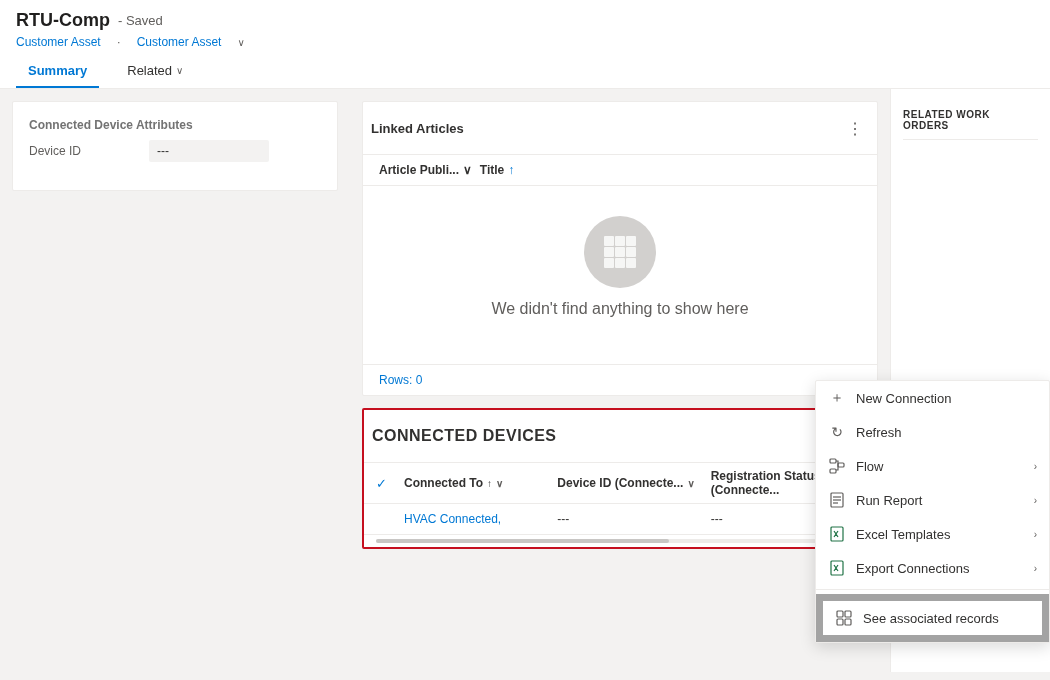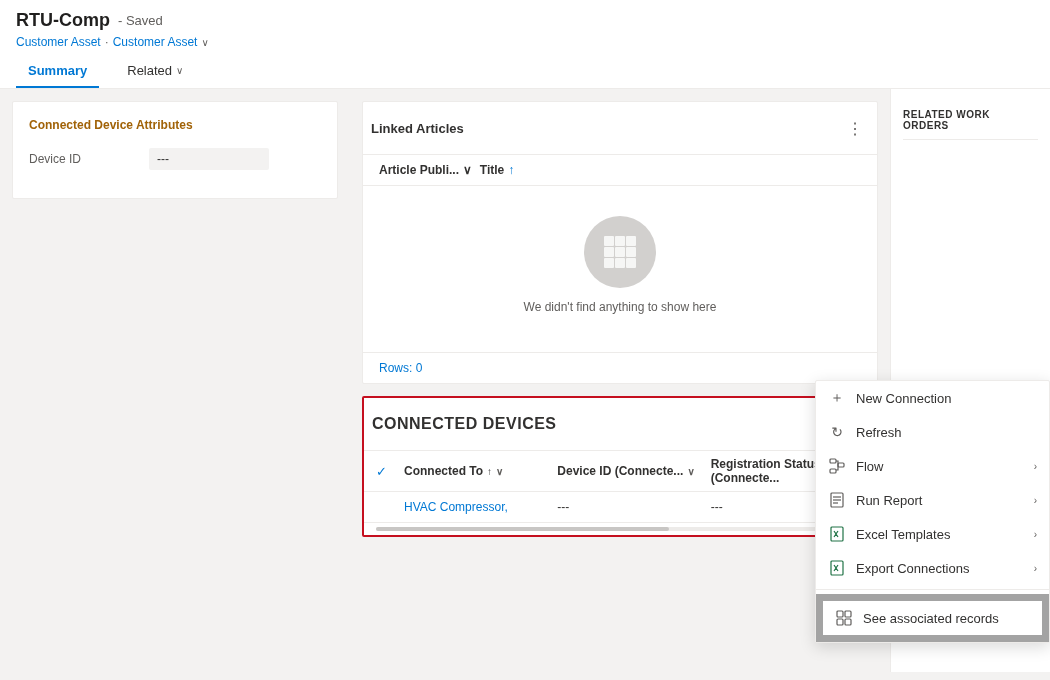--- a/index.html
+++ b/index.html
@@ -33,21 +33,21 @@
     }
     .saved-badge {
       font-size: 13px;
       color: #605e5c;
     }
     .breadcrumb {
       display: flex;
       align-items: center;
       font-size: 12px;
       color: #0078d4;
-      gap: 4px;
+      gap: 16px;
       margin-bottom: 6px;
     }
     .breadcrumb-sep {
       color: #605e5c;
     }
     .breadcrumb-chevron {
       color: #605e5c;
       font-size: 10px;
     }
     .tabs {
@@ -92,22 +92,22 @@
     .card {
       background: #fff;
       border: 1px solid #edebe9;
       border-radius: 2px;
       padding: 16px;
       margin-bottom: 12px;
     }
     .card-title {
       font-size: 12px;
       font-weight: 600;
-      color: #a16207;
-      margin-bottom: 16px;
+      color: #737373;
+      margin-bottom: 8px;
     }
     .field-row {
       display: flex;
       align-items: center;
       margin-bottom: 12px;
     }
     .field-label {
       font-size: 12px;
       color: #605e5c;
       width: 120px;
@@ -196,23 +196,23 @@
       display: flex;
       align-items: center;
       justify-content: center;
       margin-bottom: 12px;
     }
     .empty-icon svg {
       width: 40px;
       height: 40px;
     }
     .empty-text {
-      font-size: 12px;
-      color: #605e5c;
-      margin-bottom: 4px;
+      font-size: 16px;
+      color: #605e5c;
+      margin-bottom: 12px;
     }
     .rows-label {
       font-size: 12px;
       color: #0078d4;
       padding: 8px 16px;
       border-top: 1px solid #edebe9;
     }
 
     
     .connected-devices-card {
@@ -477,21 +477,21 @@
             <span>Device ID (Connecte...</span>
             <span class="chevron-icon"> ∨</span>
           </span>
           <span class="device-col">
             <span>Registration Status (Connecte...</span>
             <span class="chevron-icon"> ∨</span>
           </span>
         </div>
         <div class="device-row">
           <div class="device-check-space"></div>
-          <span class="device-link">HVAC Compressor,</span>
+          <span class="device-link">HVAC Connected,</span>
           <span class="device-cell">---</span>
           <span class="device-cell">---</span>
         </div>
         <div class="device-scrollbar">
           <div class="device-scrollbar-thumb"></div>
         </div>
       </div>
     </div>
 
   </div>

